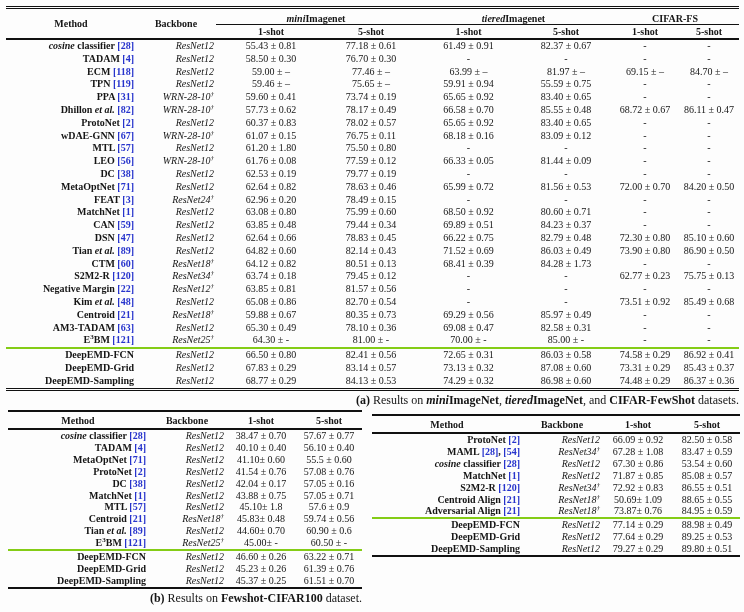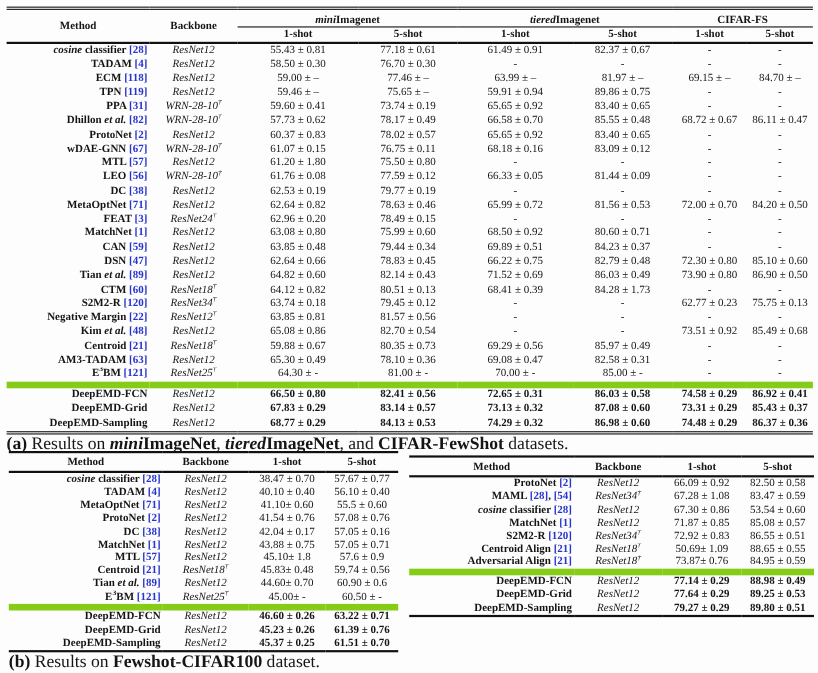--- a/index.html
+++ b/index.html
@@ -27,26 +27,26 @@
   #wrap-b{left:8px;top:410px;width:354px}
   #wrap-c{left:372px;top:414px;width:368px}
   .small-tbl{width:100%;border-top:2px solid #111;border-bottom:2px solid #111}
   .small-tbl th{font-weight:bold;border-bottom:2px solid #111;height:16px;vertical-align:middle}
   .small-tbl tbody td{height:11.9px;line-height:11.9px}
   
   td.method{text-align:right;font-weight:bold}
   #tbl-a td.method{padding-left:20px}
   #wrap-b td.method{padding-left:18px}
   #wrap-c td.method{padding-left:12px}
-  td.backbone{text-align:center;font-style:italic}
+  td.backbone{text-align:right;font-style:italic}
   td.val{text-align:center}
   th{text-align:center}
-  tr.sep-row td{border-top:6px solid #84cc16}
-  tr.bold-row td.val{font-weight:bold}
-  .caption{text-align:left;font-size:16px;margin-top:3px;line-height:12px}
+  tr.sep-row td{border-top:2px solid #84cc16}
+  tr.bold-row td.val{font-weight:normal}
+  .caption{text-align:right;font-size:12px;margin-top:3px;line-height:12px}
 </style>
 </head>
 <body style="background: rgb(253, 253, 253); color: rgb(21, 21, 21); --cite: #2633cc;">
 
 <div class="wrap" id="wrap-a">
   <table id="tbl-a">
     <colgroup>
       <col style="width:130px">
         <col style="width:80px">
       <col style="width:110px">
@@ -107,21 +107,21 @@
           <td class="val">69.15 ± –</td>
           <td class="val">84.70 ± –</td>
         </tr>
 
         <tr>
           <td class="method">TPN <span class="cite">[119]</span></td>
           <td class="backbone">ResNet12</td>
           <td class="val">59.46 ± –</td>
           <td class="val">75.65 ± –</td>
           <td class="val">59.91 ± 0.94</td>
-          <td class="val">89.86 ± 0.75</td>
+          <td class="val">55.59 ± 0.75</td>
           <td class="val">-</td>
           <td class="val">-</td>
         </tr>
 
         <tr>
           <td class="method">PPA <span class="cite">[31]</span></td>
           <td class="backbone">WRN-28-10<sup>†</sup></td>
           <td class="val">59.60 ± 0.41</td>
           <td class="val">73.74 ± 0.19</td>
           <td class="val">65.65 ± 0.92</td>

